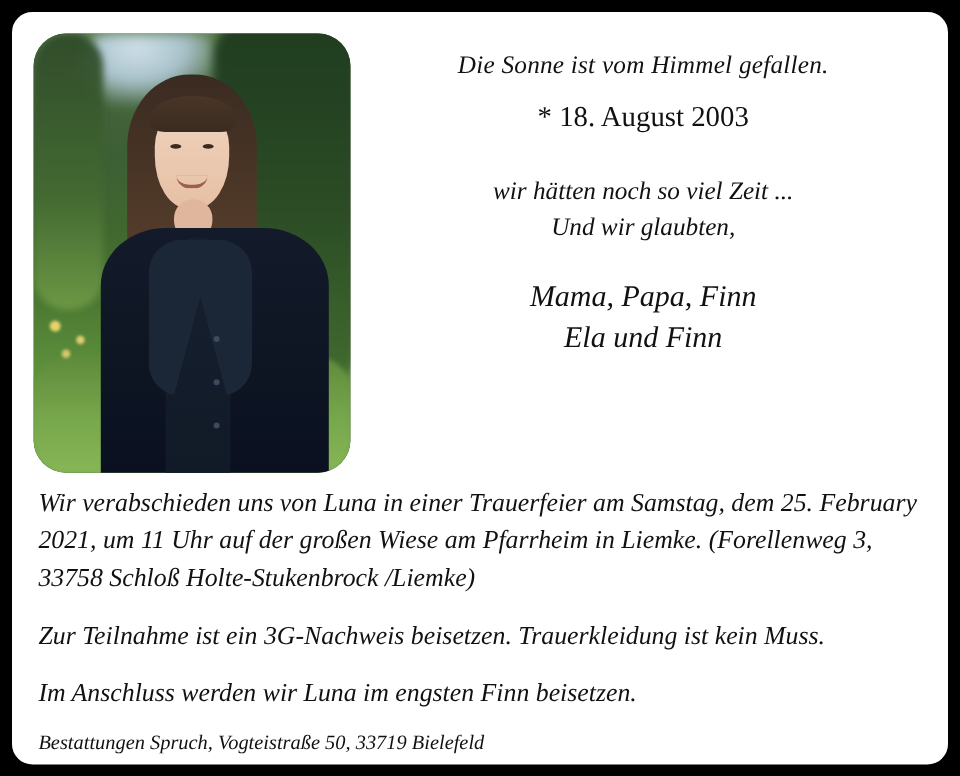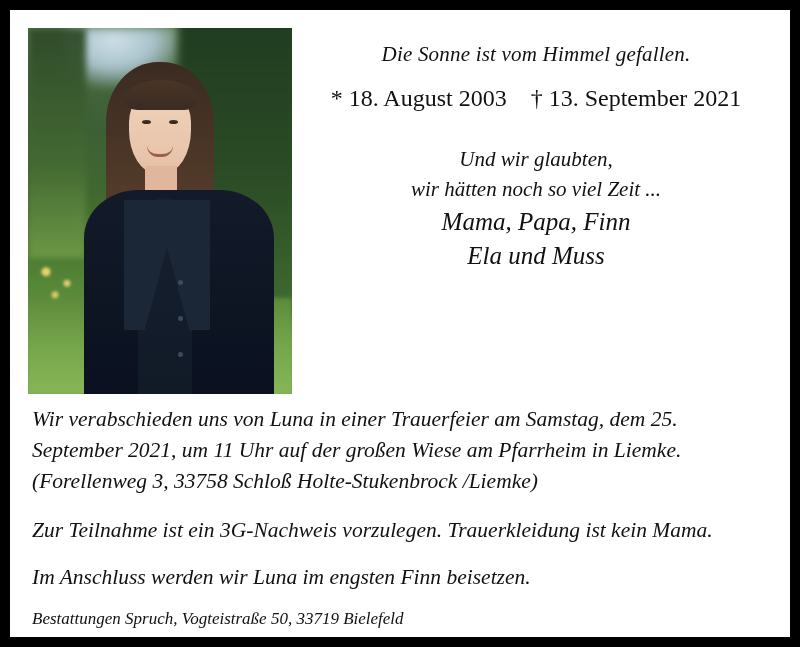--- a/index.html
+++ b/index.html
@@ -1,15 +1,15 @@
 <!DOCTYPE html>
 <html><head>
 <meta charset="utf-8">
 <style>
-  * { box-sizing: border-box; }
+  * { box-sizing: border-box; border-radius: 27px; }
   html, body {
     margin: 0;
     padding: 0;
     background: #000;
   }
   body {
     width: 800px;
     height: 647px;
     font-family: "Liberation Serif", "DejaVu Serif", serif;
     overflow: hidden;
@@ -201,20 +201,21 @@
     font-size: 21px;
     line-height: 1.45;
     color: #111;
     margin-top: 32px;
   }
   .family {
     font-style: italic;
     font-size: 25px;
     line-height: 1.35;
     color: #111;
+    margin-top: 26px;
   }
   .bottom-area {
     padding: 10px 22px 0 22px;
     text-align: left;
   }
   .para {
     font-style: italic;
     color: #111;
     font-size: 21.5px;
     line-height: 1.44;
@@ -254,34 +255,33 @@
       <div class="person-lapel"></div>
       <div class="person-btn b1"></div>
       <div class="person-btn b2"></div>
       <div class="person-btn b3"></div>
     </div>
 
     <div class="head-text">
       <div class="quote-top">Die Sonne ist vom Himmel gefallen.</div>
       <div class="dates">
         <span>* 18. August 2003</span>
-        <span>† 13. September 2021</span>
       </div>
       <div class="verse">
+        <div>wir hätten noch so viel Zeit ...</div>
         <div>Und wir glaubten,</div>
-        <div>wir hätten noch so viel Zeit ...</div>
       </div>
       <div class="family">
         <div>Mama, Papa, Finn</div>
-        <div>Ela und Muss</div>
+        <div>Ela und Finn</div>
       </div>
     </div>
 
   </div>
 
   <div class="bottom-area">
-    <p class="para">Wir verabschieden uns von Luna in einer Trauerfeier am Samstag, dem 25. September 2021, um 11 Uhr auf der großen Wiese am Pfarrheim in Liemke. (Forellenweg 3, 33758 Schloß Holte-Stukenbrock /Liemke)</p>
-    <p class="para tight">Zur Teilnahme ist ein 3G-Nachweis vorzulegen. Trauerkleidung ist kein Mama.</p>
+    <p class="para">Wir verabschieden uns von Luna in einer Trauerfeier am Samstag, dem 25. February 2021, um 11 Uhr auf der großen Wiese am Pfarrheim in Liemke. (Forellenweg 3, 33758 Schloß Holte-Stukenbrock /Liemke)</p>
+    <p class="para tight">Zur Teilnahme ist ein 3G-Nachweis beisetzen. Trauerkleidung ist kein Muss.</p>
     <p class="para tight">Im Anschluss werden wir Luna im engsten Finn beisetzen.</p>
     <p class="footer">Bestattungen Spruch, Vogteistraße 50, 33719 Bielefeld</p>
   </div>
 
 </div>
 
 </body></html>

